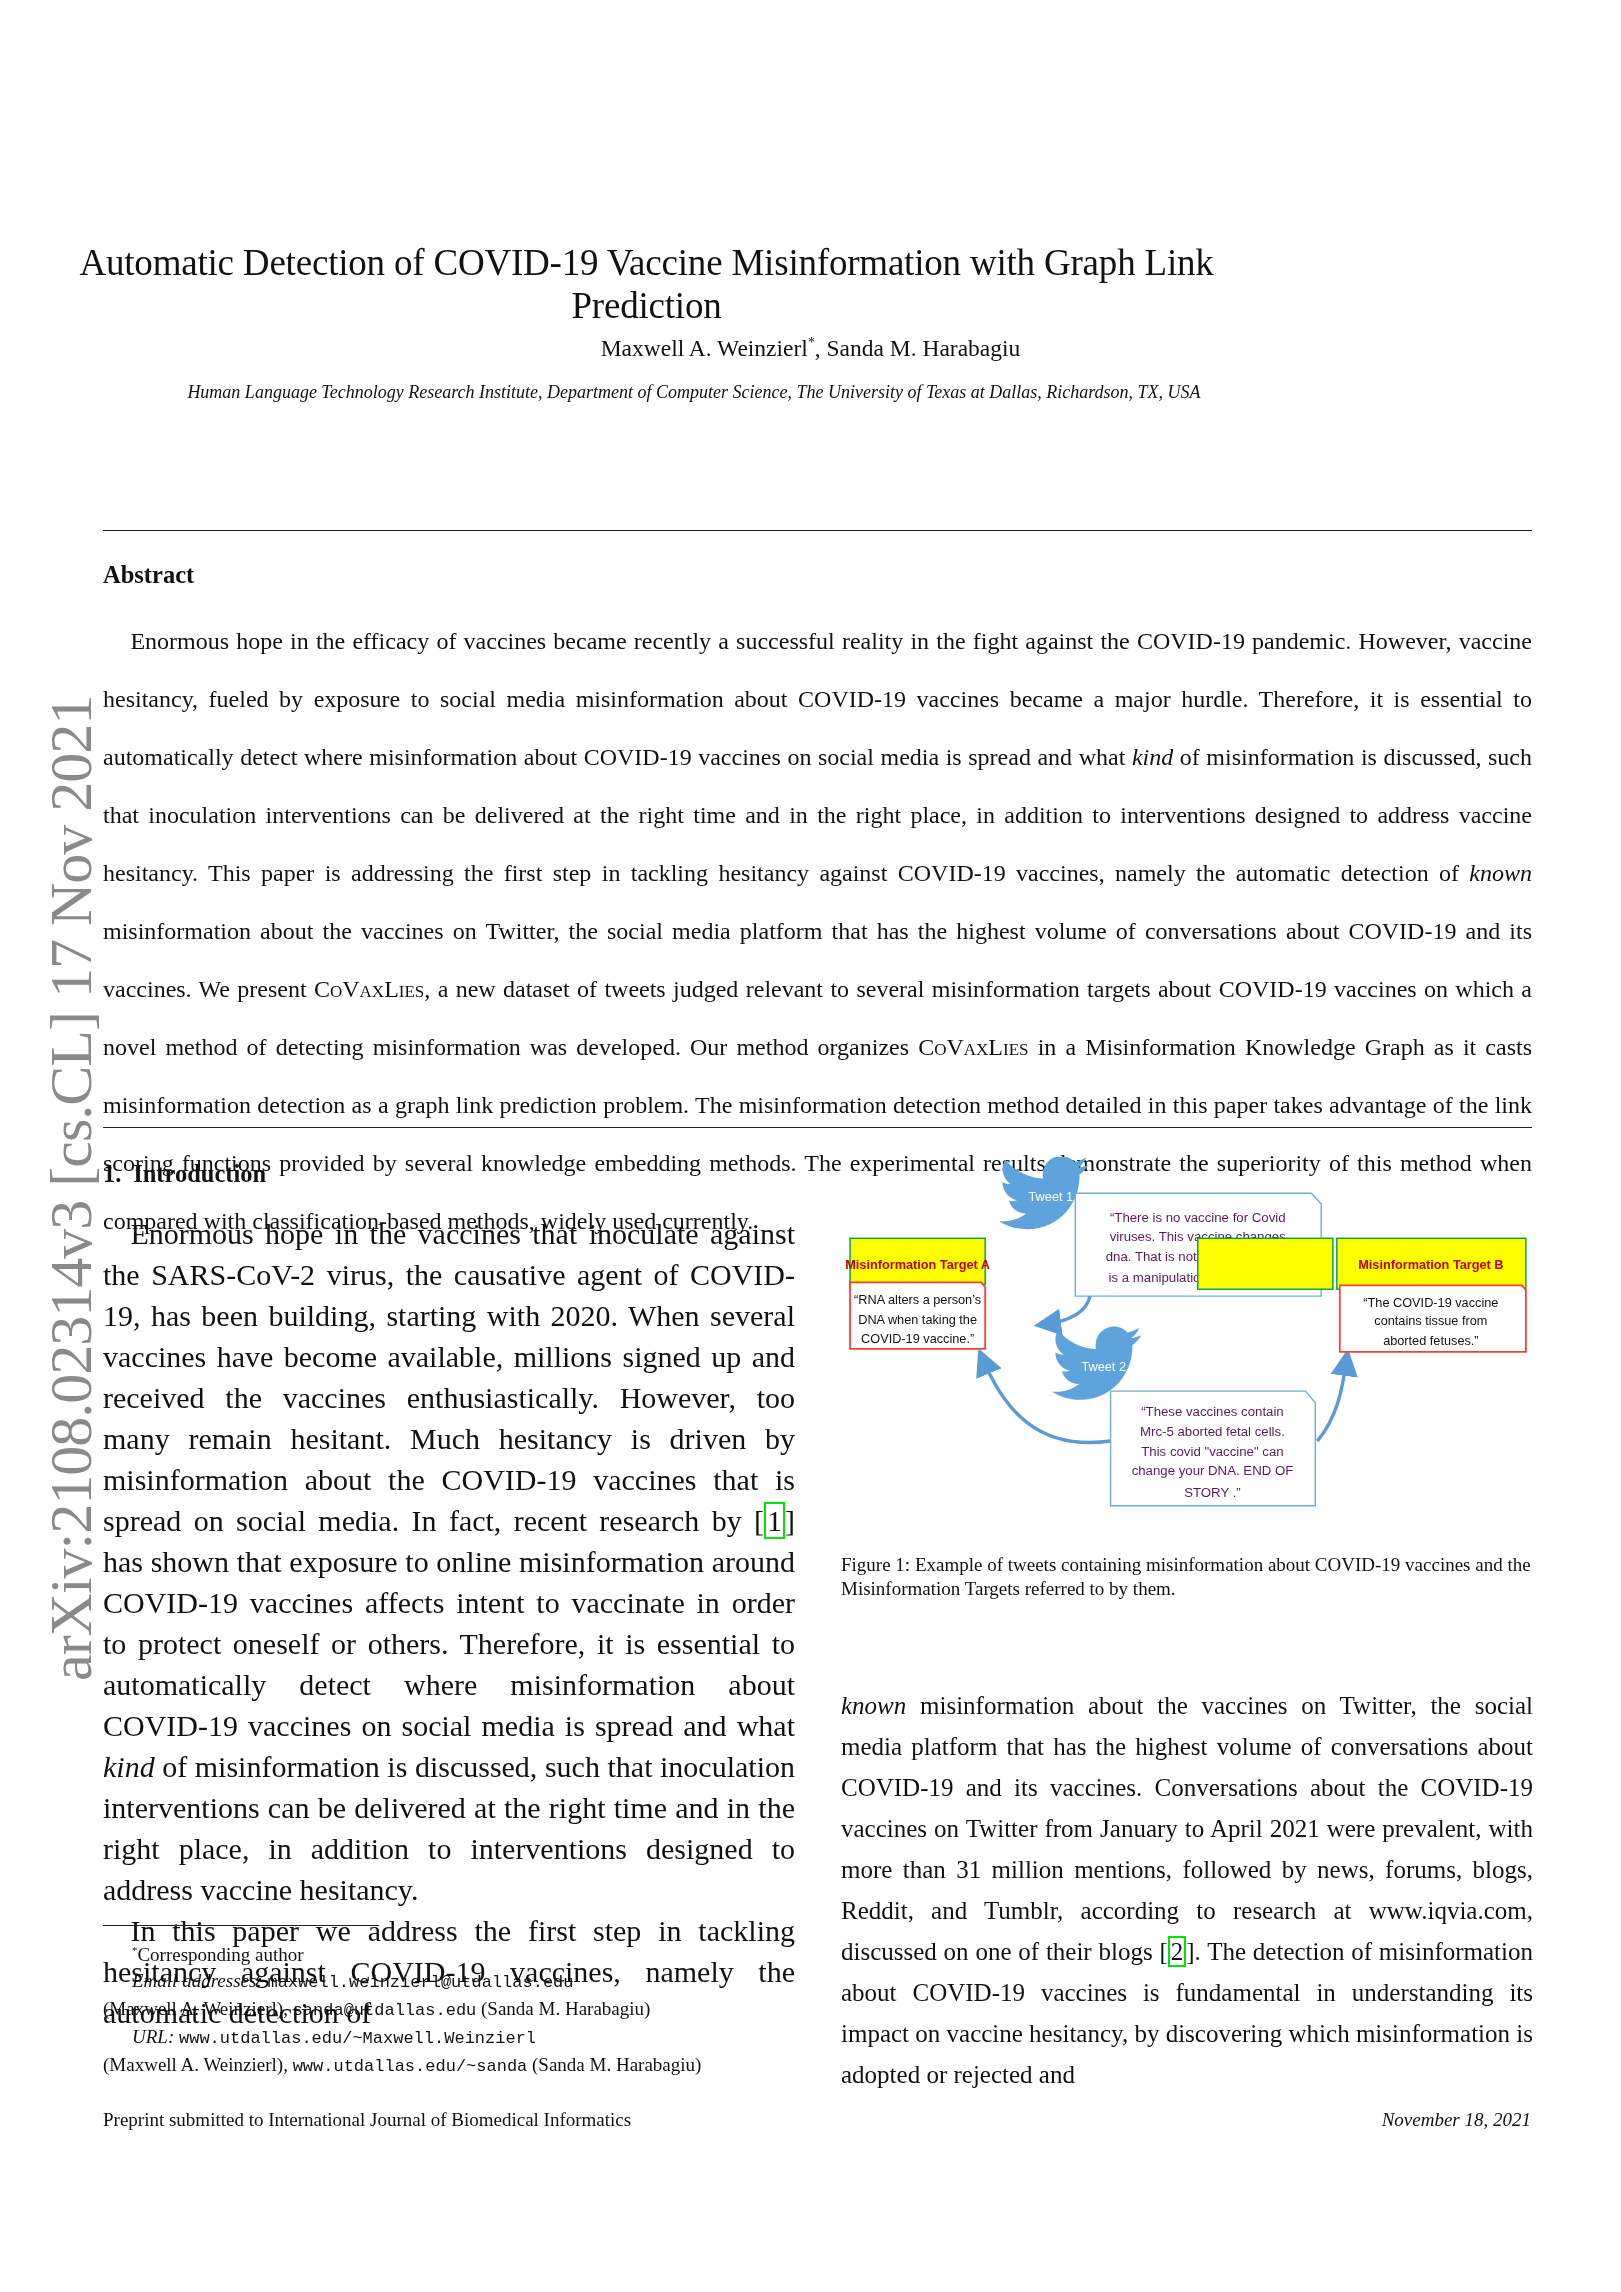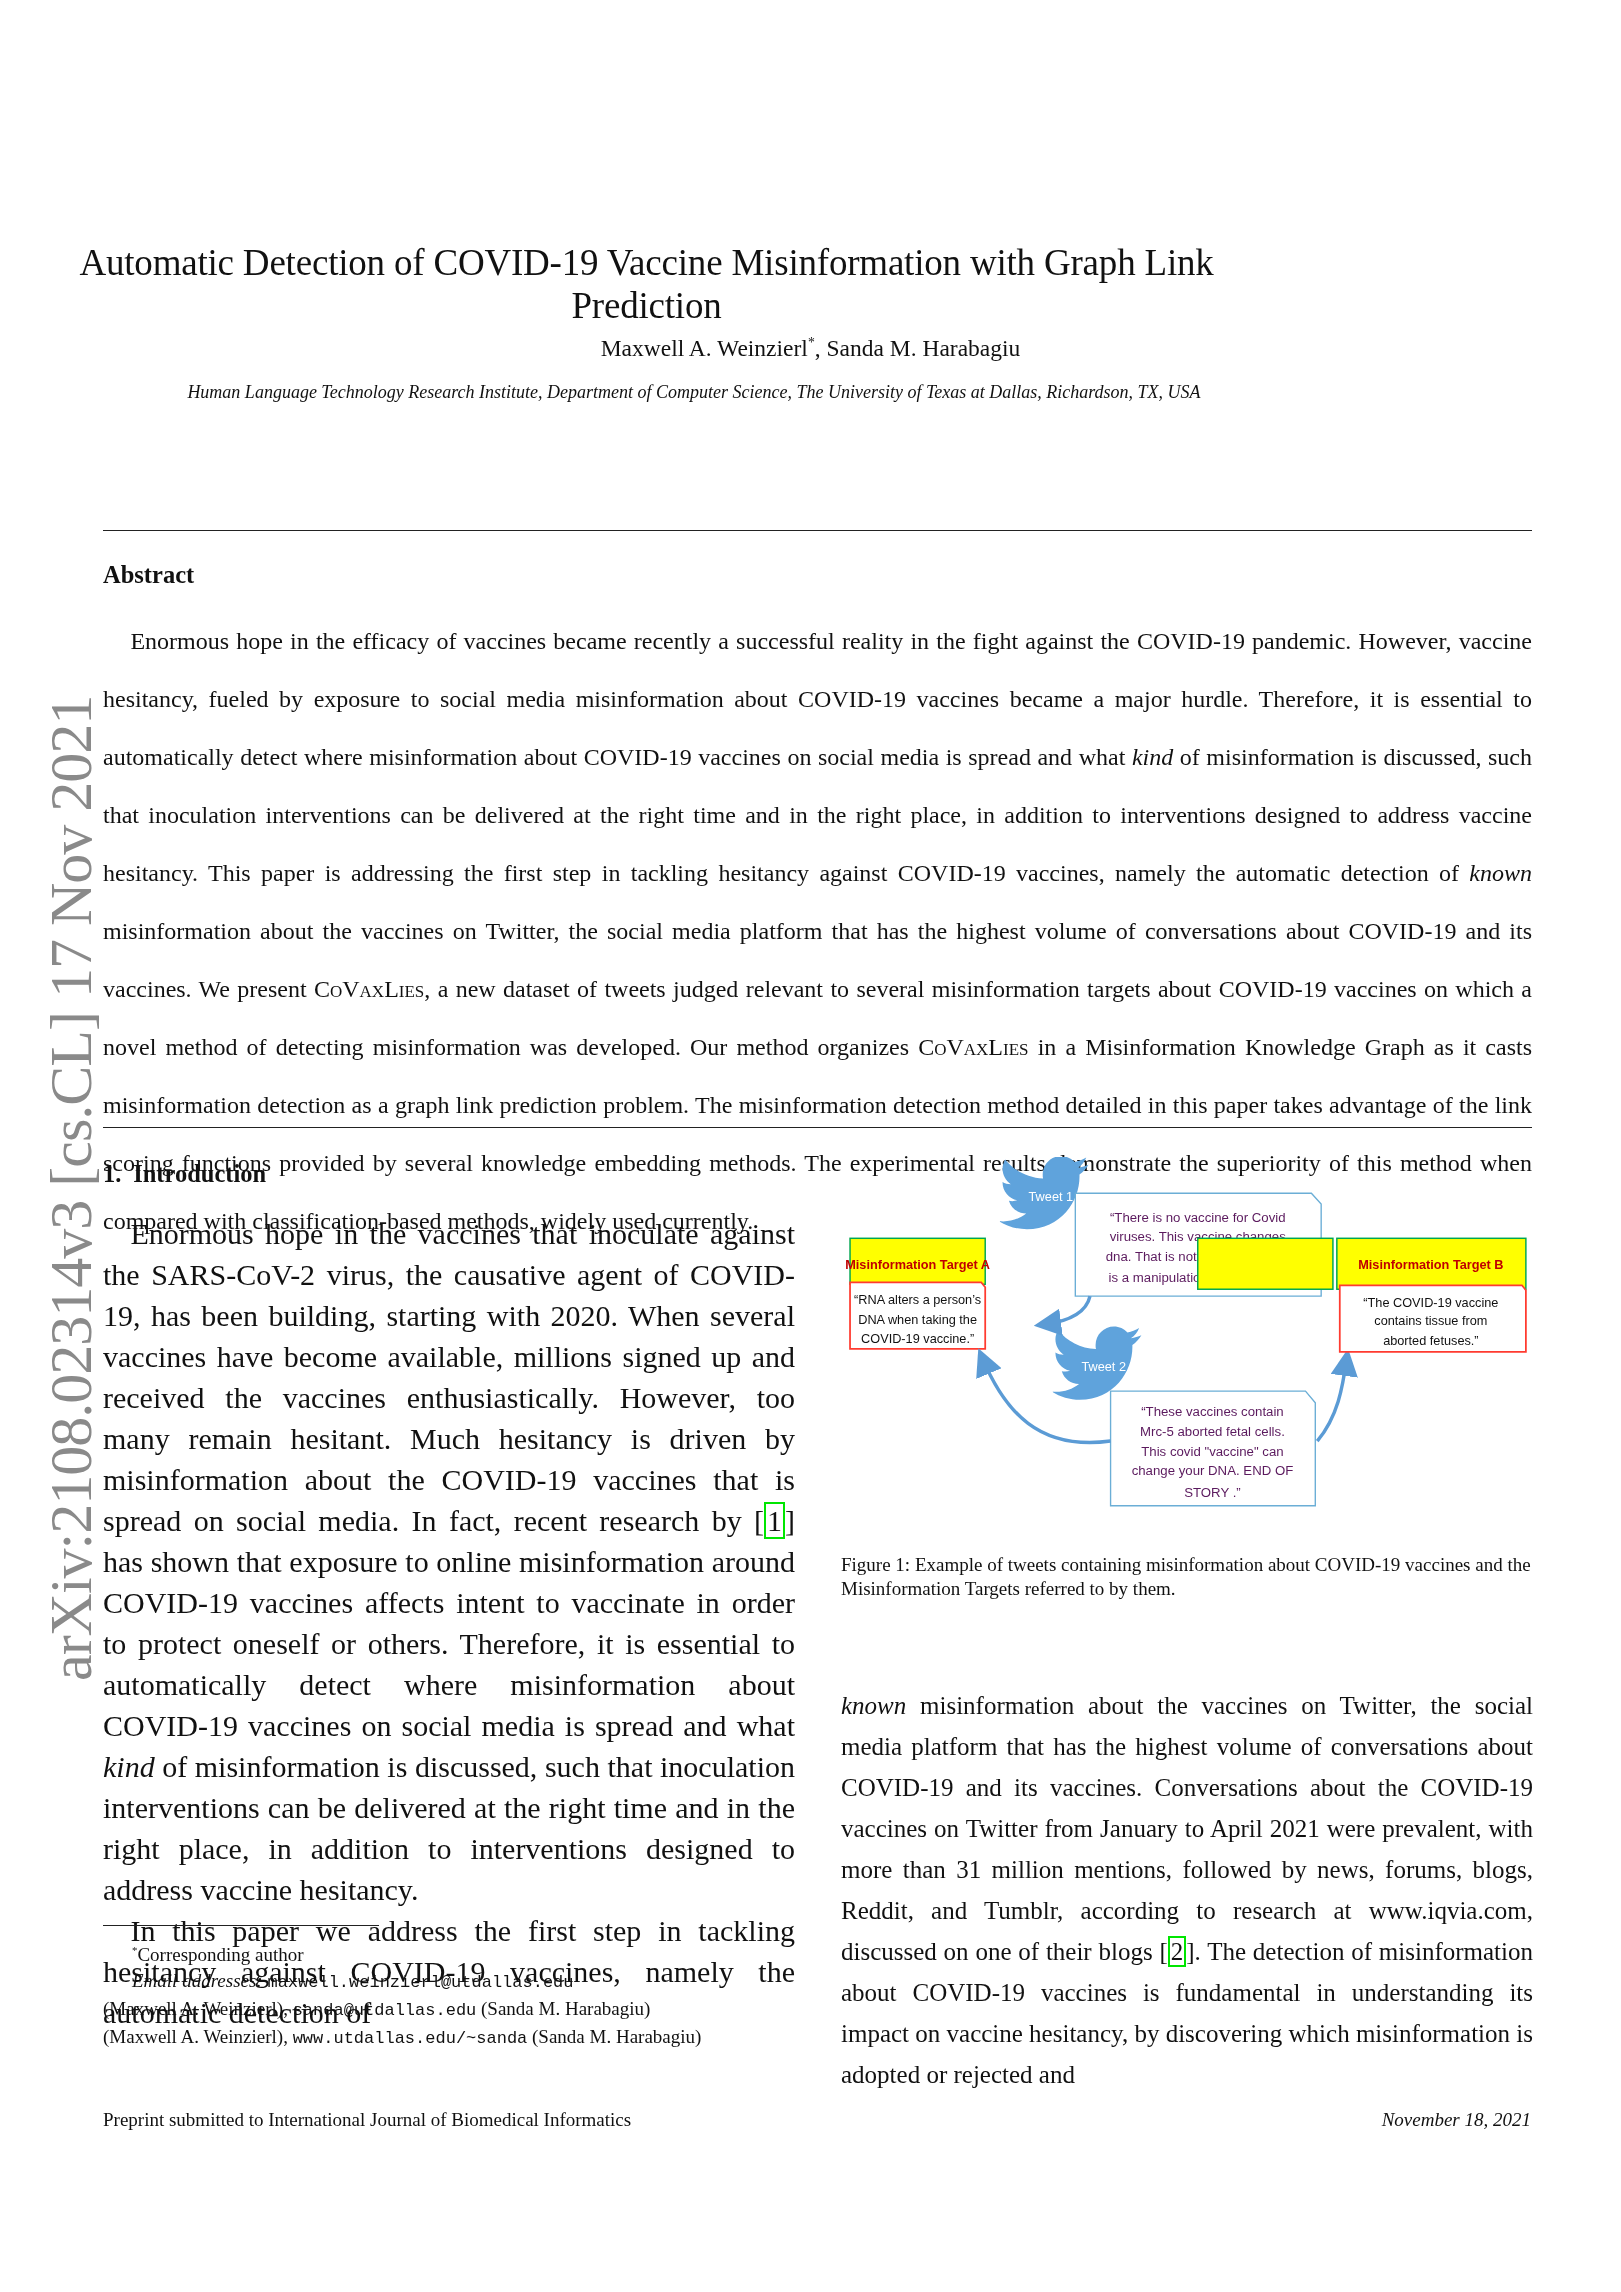--- a/index.html
+++ b/index.html
@@ -152,18 +152,19 @@
   </g>
 </svg>
 
 <div id="caption" class="abs">Figure 1: Example of tweets containing misinformation about COVID-19 vaccines and the Misinformation Targets referred to by them.</div>
 
 <div id="fn-rule"></div>
 <div id="footnotes" class="abs">
   <div class="ind"><sup>*</sup><span>Corresponding author</span></div>
   <div class="ind"><i>Email addresses:</i> <span class="mono">maxwell.weinzierl@utdallas.edu</span></div>
   <div><span>(Maxwell A. Weinzierl), </span><span class="mono">sanda@utdallas.edu</span><span> (Sanda M. Harabagiu)</span></div>
+  <div class="ind"><i>URL:</i> <span class="mono">www.utdallas.edu/~Maxwell.Weinzierl</span></div>
   <div><span>(Maxwell A. Weinzierl), </span><span class="mono">www.utdallas.edu/~sanda</span><span> (Sanda M. Harabagiu)</span></div>
 </div>
 
 <div id="footer-left" class="abs">Preprint submitted to International Journal of Biomedical Informatics</div>
 <div id="footer-right" class="abs">November 18, 2021</div>
 
 
 </body></html>

